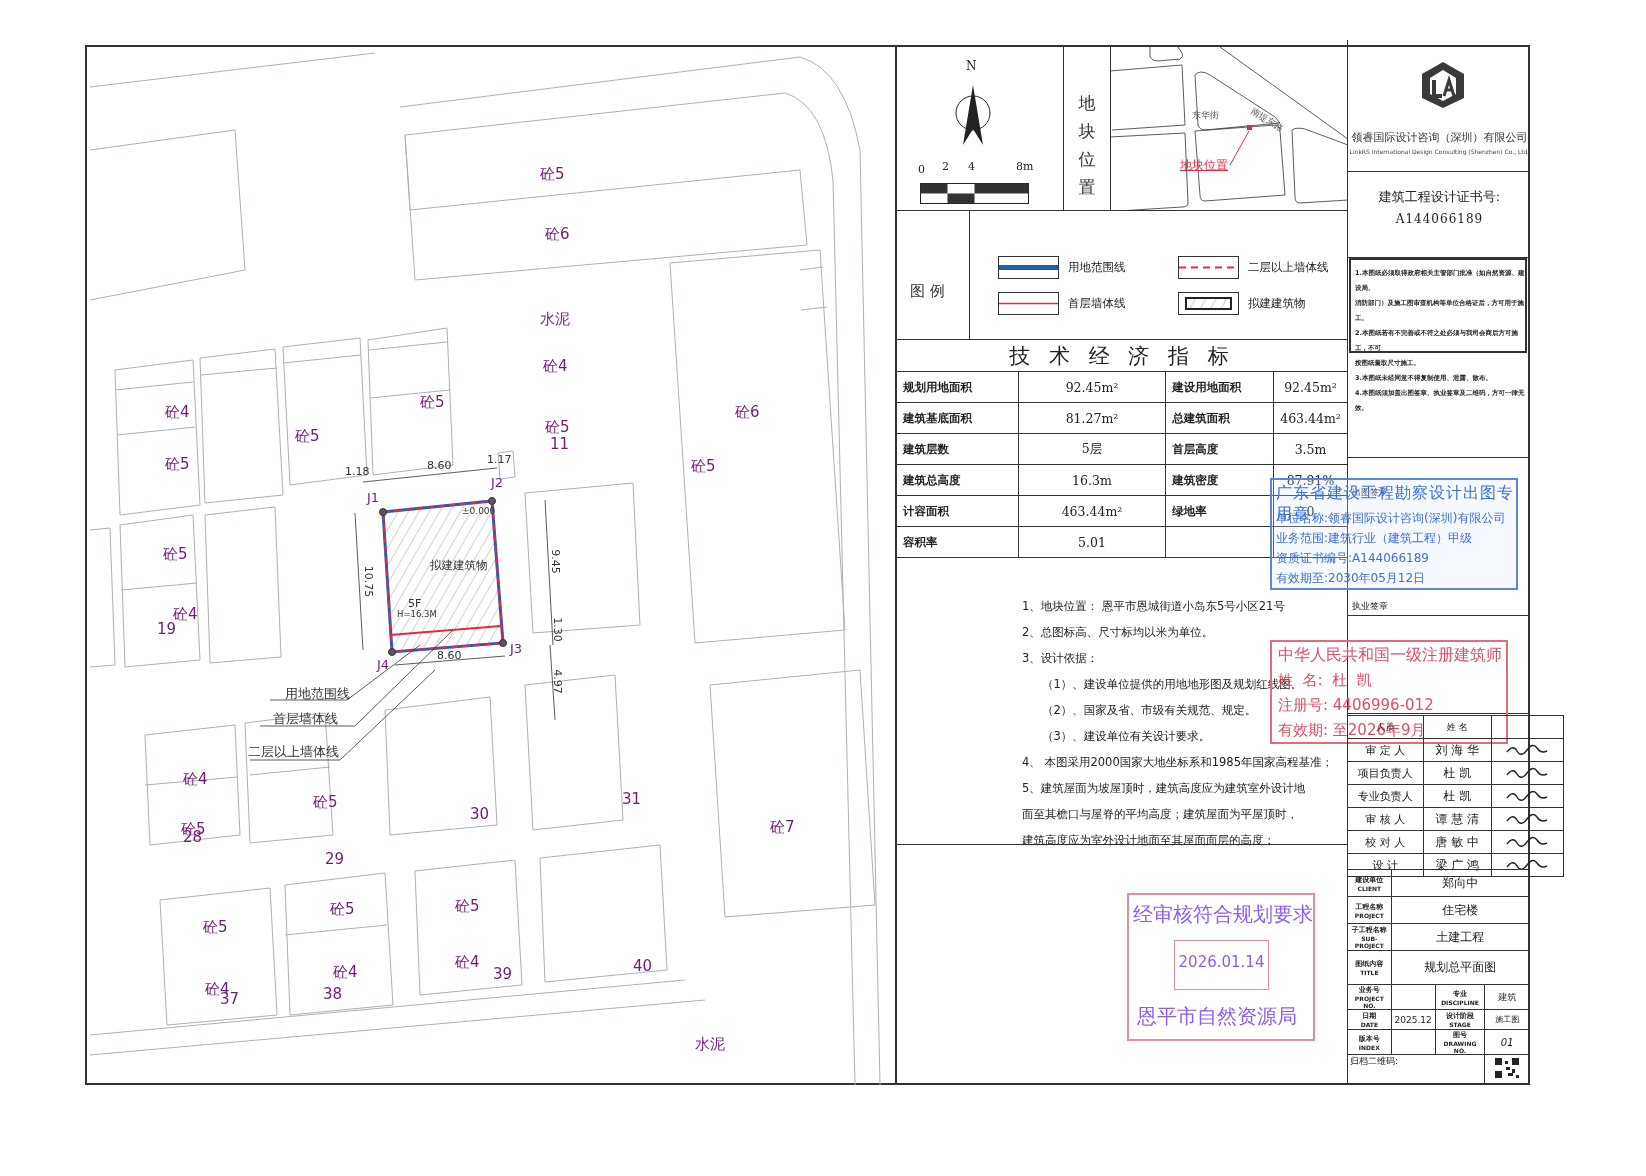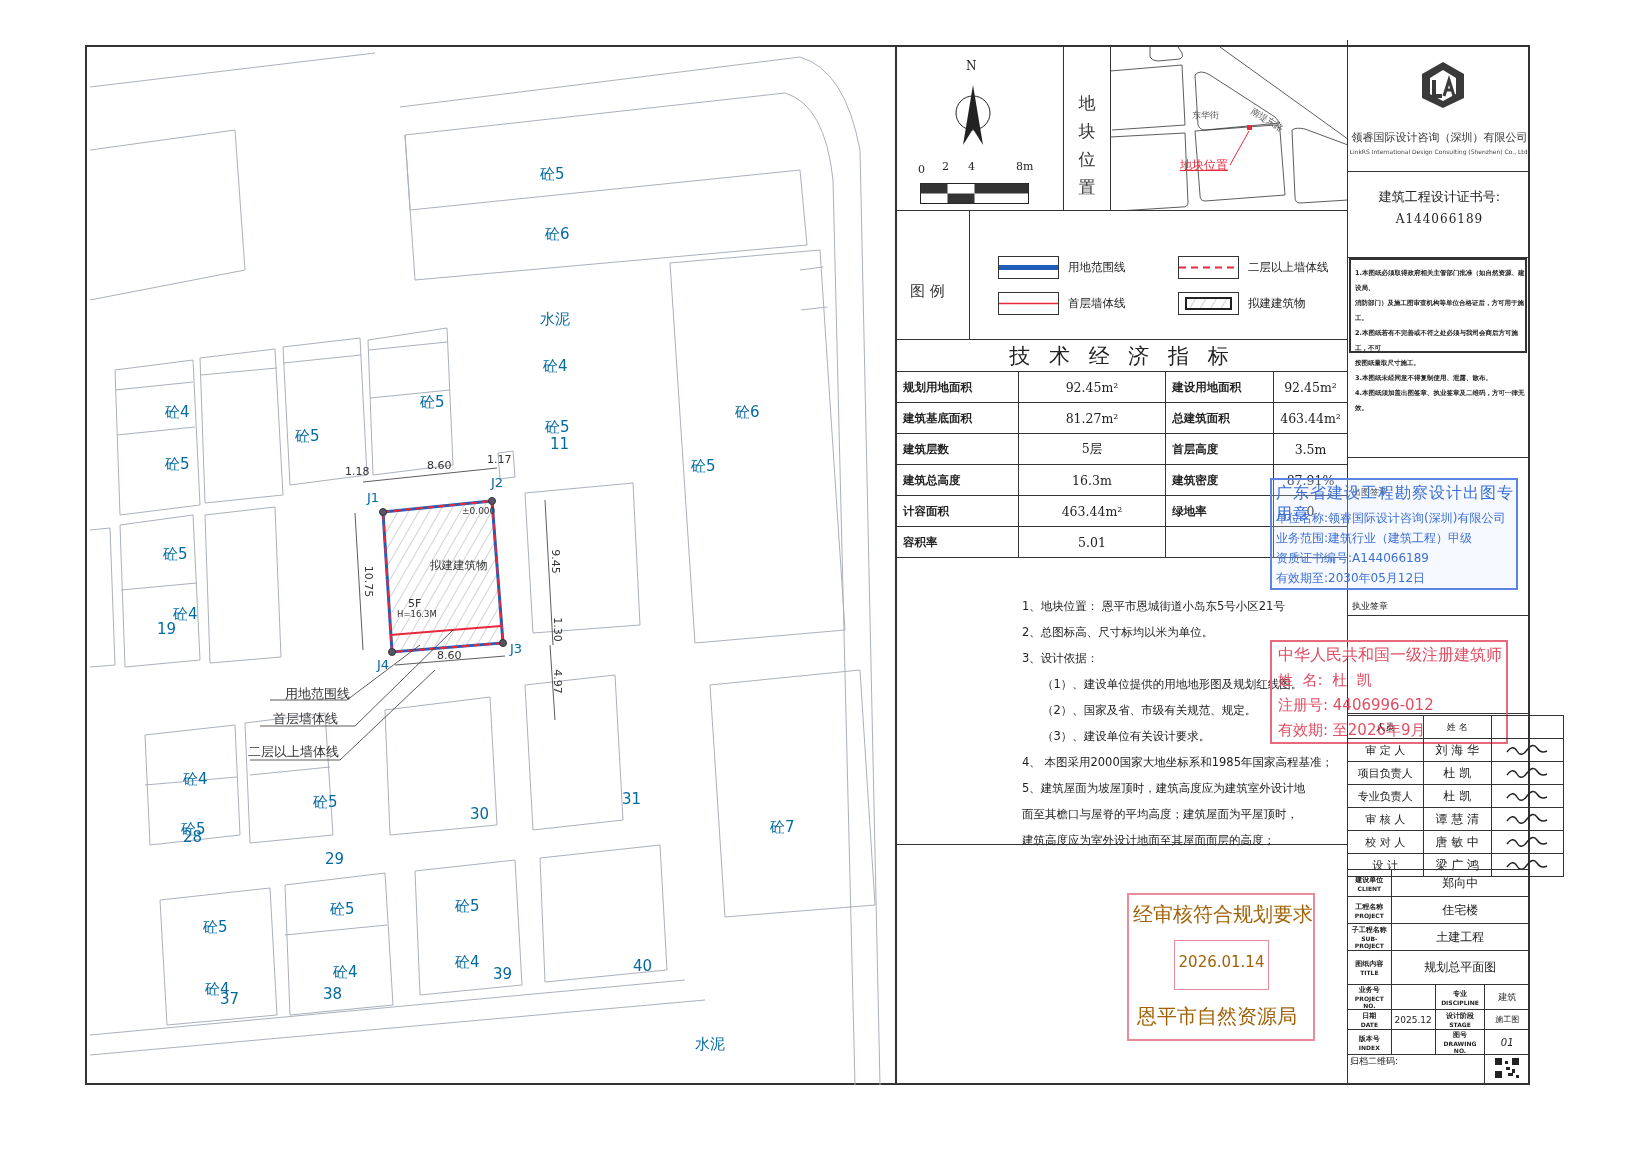--- a/index.html
+++ b/index.html
@@ -1,33 +1,33 @@
 <!DOCTYPE html>
 <html><head>
 <meta charset="utf-8">
 <style>
   html,body{margin:0;padding:0;background:#ffffff;}
   body{width:1646px;height:1176px;position:relative;overflow:hidden;font-family:"DejaVu Sans","Liberation Sans",sans-serif;color:#222;}
   .sheet{position:absolute;left:85px;top:45px;width:1445px;height:1040px;border:2px solid #333;box-sizing:border-box;background:#fff;}
   .abs{position:absolute;}
   .plan{position:absolute;left:85px;top:45px;width:810px;height:1040px;overflow:hidden;}
   .plan svg{position:absolute;left:0;top:0;}
-  .ptxt{position:absolute;color:#0369a1;font-size:15px;white-space:nowrap;}
+  .ptxt{position:absolute;color:#701a75;font-size:15px;white-space:nowrap;}
   .ptxt.dark{color:#333;font-size:11px;}
   .leader-label{position:absolute;color:#333;font-size:13px;white-space:nowrap;}
   .panel{position:absolute;border:1px solid #333;box-sizing:border-box;}
   .tbl{position:absolute;border-collapse:collapse;font-size:12px;}
   .tbl td{border:1px solid #333;padding:0 6px;height:31px;box-sizing:border-box;}
   .tbl td.lbl{font-weight:bold;font-size:11.5px;}
   .tbl td.val{text-align:center;font-family:"DejaVu Serif","Liberation Serif",serif;font-size:12.5px;}
   .notes{position:absolute;font-size:11.5px;line-height:26px;color:#222;}
   .stamp{position:absolute;border:2px solid;box-sizing:border-box;}
   .stamp-blue{color:#3c6fd6;border-color:#5b85e0;background:rgba(220,230,255,0.25);}
   .stamp-red{color:#e24c62;border-color:#e76a7c;}
-  .stamp-red-soft{color:#a16207;border-color:#ea8c99;}
+  .stamp-red-soft{color:#8b5cf6;border-color:#ea8c99;}
   .sign-tbl{position:absolute;border-collapse:collapse;font-size:11px;}
   .sign-tbl td{border:1px solid #333;height:23px;text-align:center;padding:0 4px;box-sizing:border-box;}
   .info-tbl{position:absolute;border-collapse:collapse;}
   .info-tbl td{border:1px solid #333;text-align:center;font-size:11px;padding:0 2px;box-sizing:border-box;}
   .en{display:block;font-size:6px;font-weight:bold;letter-spacing:0;}
   .cn{display:block;font-size:7px;font-weight:bold;}
   .rnote{position:absolute;font-size:6.5px;line-height:15px;font-weight:bold;color:#222;}
 </style>
 </head>
 <body>

